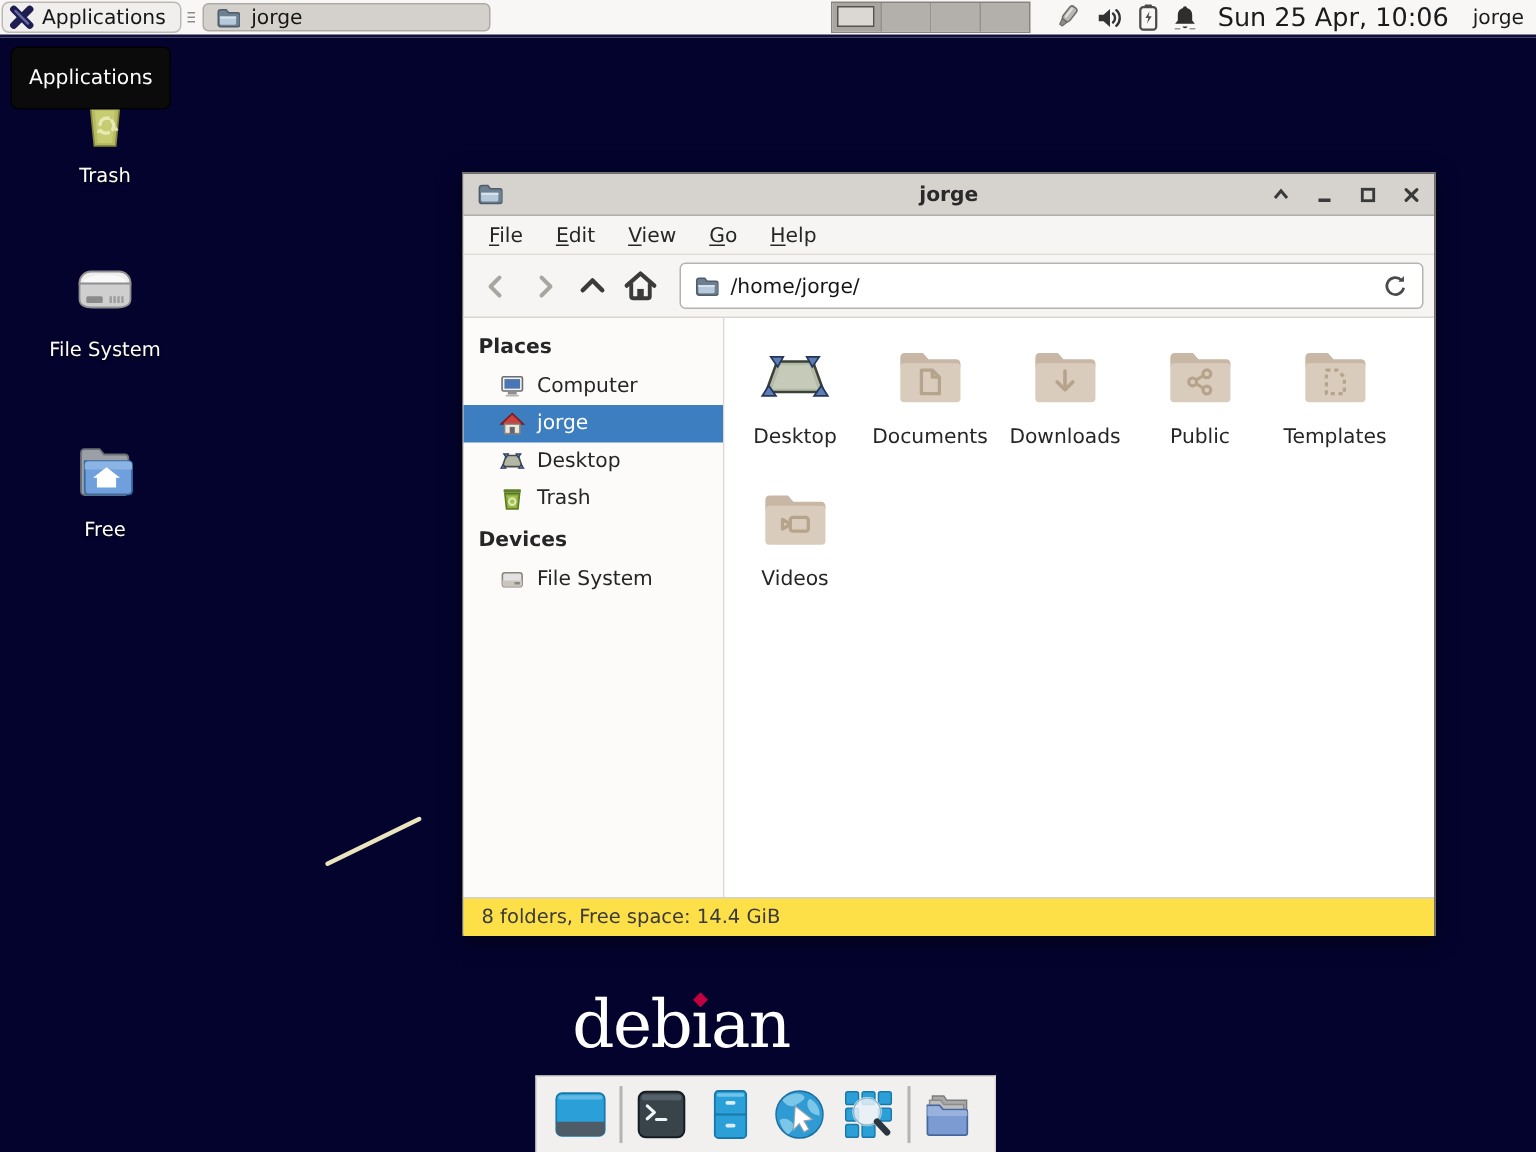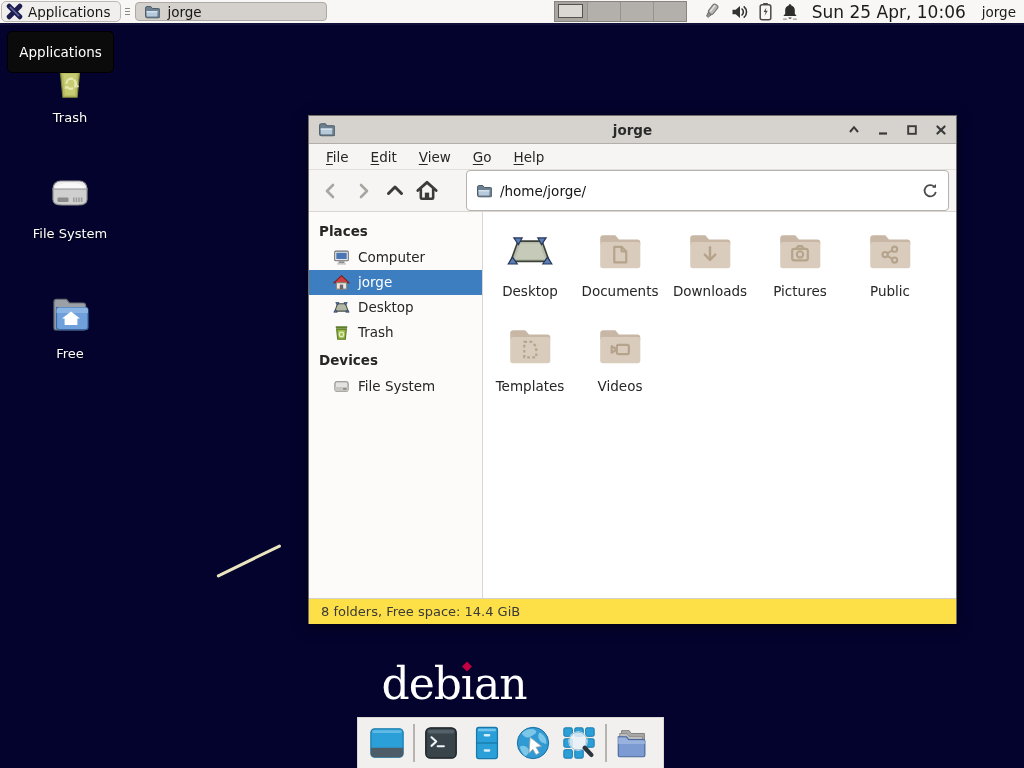--- a/index.html
+++ b/index.html
@@ -53,21 +53,21 @@
   .win-ctrls span{display:flex;align-items:center;justify-content:center;width:13px;height:13px;}
 
   .menubar{height:25px;display:flex;align-items:center;background:#f6f5f3;border-bottom:1px solid #e2dfdb;
            padding:0 6px;font-size:13.5px;color:#262626;}
   .menu-item{padding:3px 11px;}
   .menu-item u{text-underline-offset:2px;}
 
   .toolbar{height:41px;display:flex;align-items:center;gap:2px;padding:0 7px;background:#f6f5f3;
            border-bottom:1px solid #dad7d3;}
   .nav-btn{width:30px;height:30px;display:flex;align-items:center;justify-content:center;}
-  .pathbar{flex:1;height:41px;margin-left:22px;background:#fff;border:1px solid #b6b2ae;border-radius:4px;
+  .pathbar{flex:1;height:31px;margin-left:9px;background:#fff;border:1px solid #b6b2ae;border-radius:4px;
            display:flex;align-items:center;gap:8px;padding:0 9px;font-size:13.5px;color:#141414;box-sizing:border-box;}
   .pathbar .refresh{margin-left:auto;display:flex;}
 
   .win-body{display:flex;height:386px;}
   .sidebar{width:174px;background:#fcfbfa;border-right:1px solid #dad7d3;padding-top:4px;
            font-size:13.5px;color:#262626;box-sizing:border-box;}
   .sb-header{font-weight:bold;padding:7px 10px 6px;}
   .sb-item{display:flex;gap:8px;padding:4px 8px 4px 24px;}
   .sb-item.selected{background:#3d7ec0;color:#fff;}
 
@@ -425,34 +425,20 @@
               <g fill="none" stroke="#b5a38c" stroke-width="2.3" stroke-linecap="round" stroke-linejoin="round">
                 <line x1="24" y1="19.5" x2="24" y2="31"></line>
                 <polyline points="19,26.5 24,31.5 29,26.5"></polyline>
               </g>
             </svg>
         </span>
         <span>Downloads</span>
       </div>
 
 
-      <div class="file-item">
-        <span>
-          <svg width="50" height="50" viewBox="0 0 48 48">
-              <path d="M5 11q0-3 3-3h11.5l3.5 4h17.5q3 0 3 3v2H5z" fill="#c8b7a4"></path>
-              <rect x="5" y="14.5" width="38.5" height="25" rx="2.5" fill="#d9ccbd"></rect>
-              <g fill="none" stroke="#b5a38c" stroke-width="2.1" stroke-linejoin="round">
-                <rect x="16.5" y="21" width="15" height="11" rx="2"></rect>
-                <path d="M20.5 21l1.6-2.6h3.8L27.5 21"></path>
-                <circle cx="24" cy="26.3" r="3"></circle>
-              </g>
-            </svg>
-        </span>
-        <span>Pictures</span>
-      </div>
 
       <div class="file-item">
         <span>
           <svg width="50" height="50" viewBox="0 0 48 48">
               <path d="M5 11q0-3 3-3h11.5l3.5 4h17.5q3 0 3 3v2H5z" fill="#c8b7a4"></path>
               <rect x="5" y="14.5" width="38.5" height="25" rx="2.5" fill="#d9ccbd"></rect>
               <g fill="none" stroke="#b5a38c" stroke-width="2">
                 <circle cx="19.3" cy="26.5" r="2.5"></circle>
                 <circle cx="28.4" cy="21.3" r="2.5"></circle>
                 <circle cx="28.4" cy="31.7" r="2.5"></circle>

